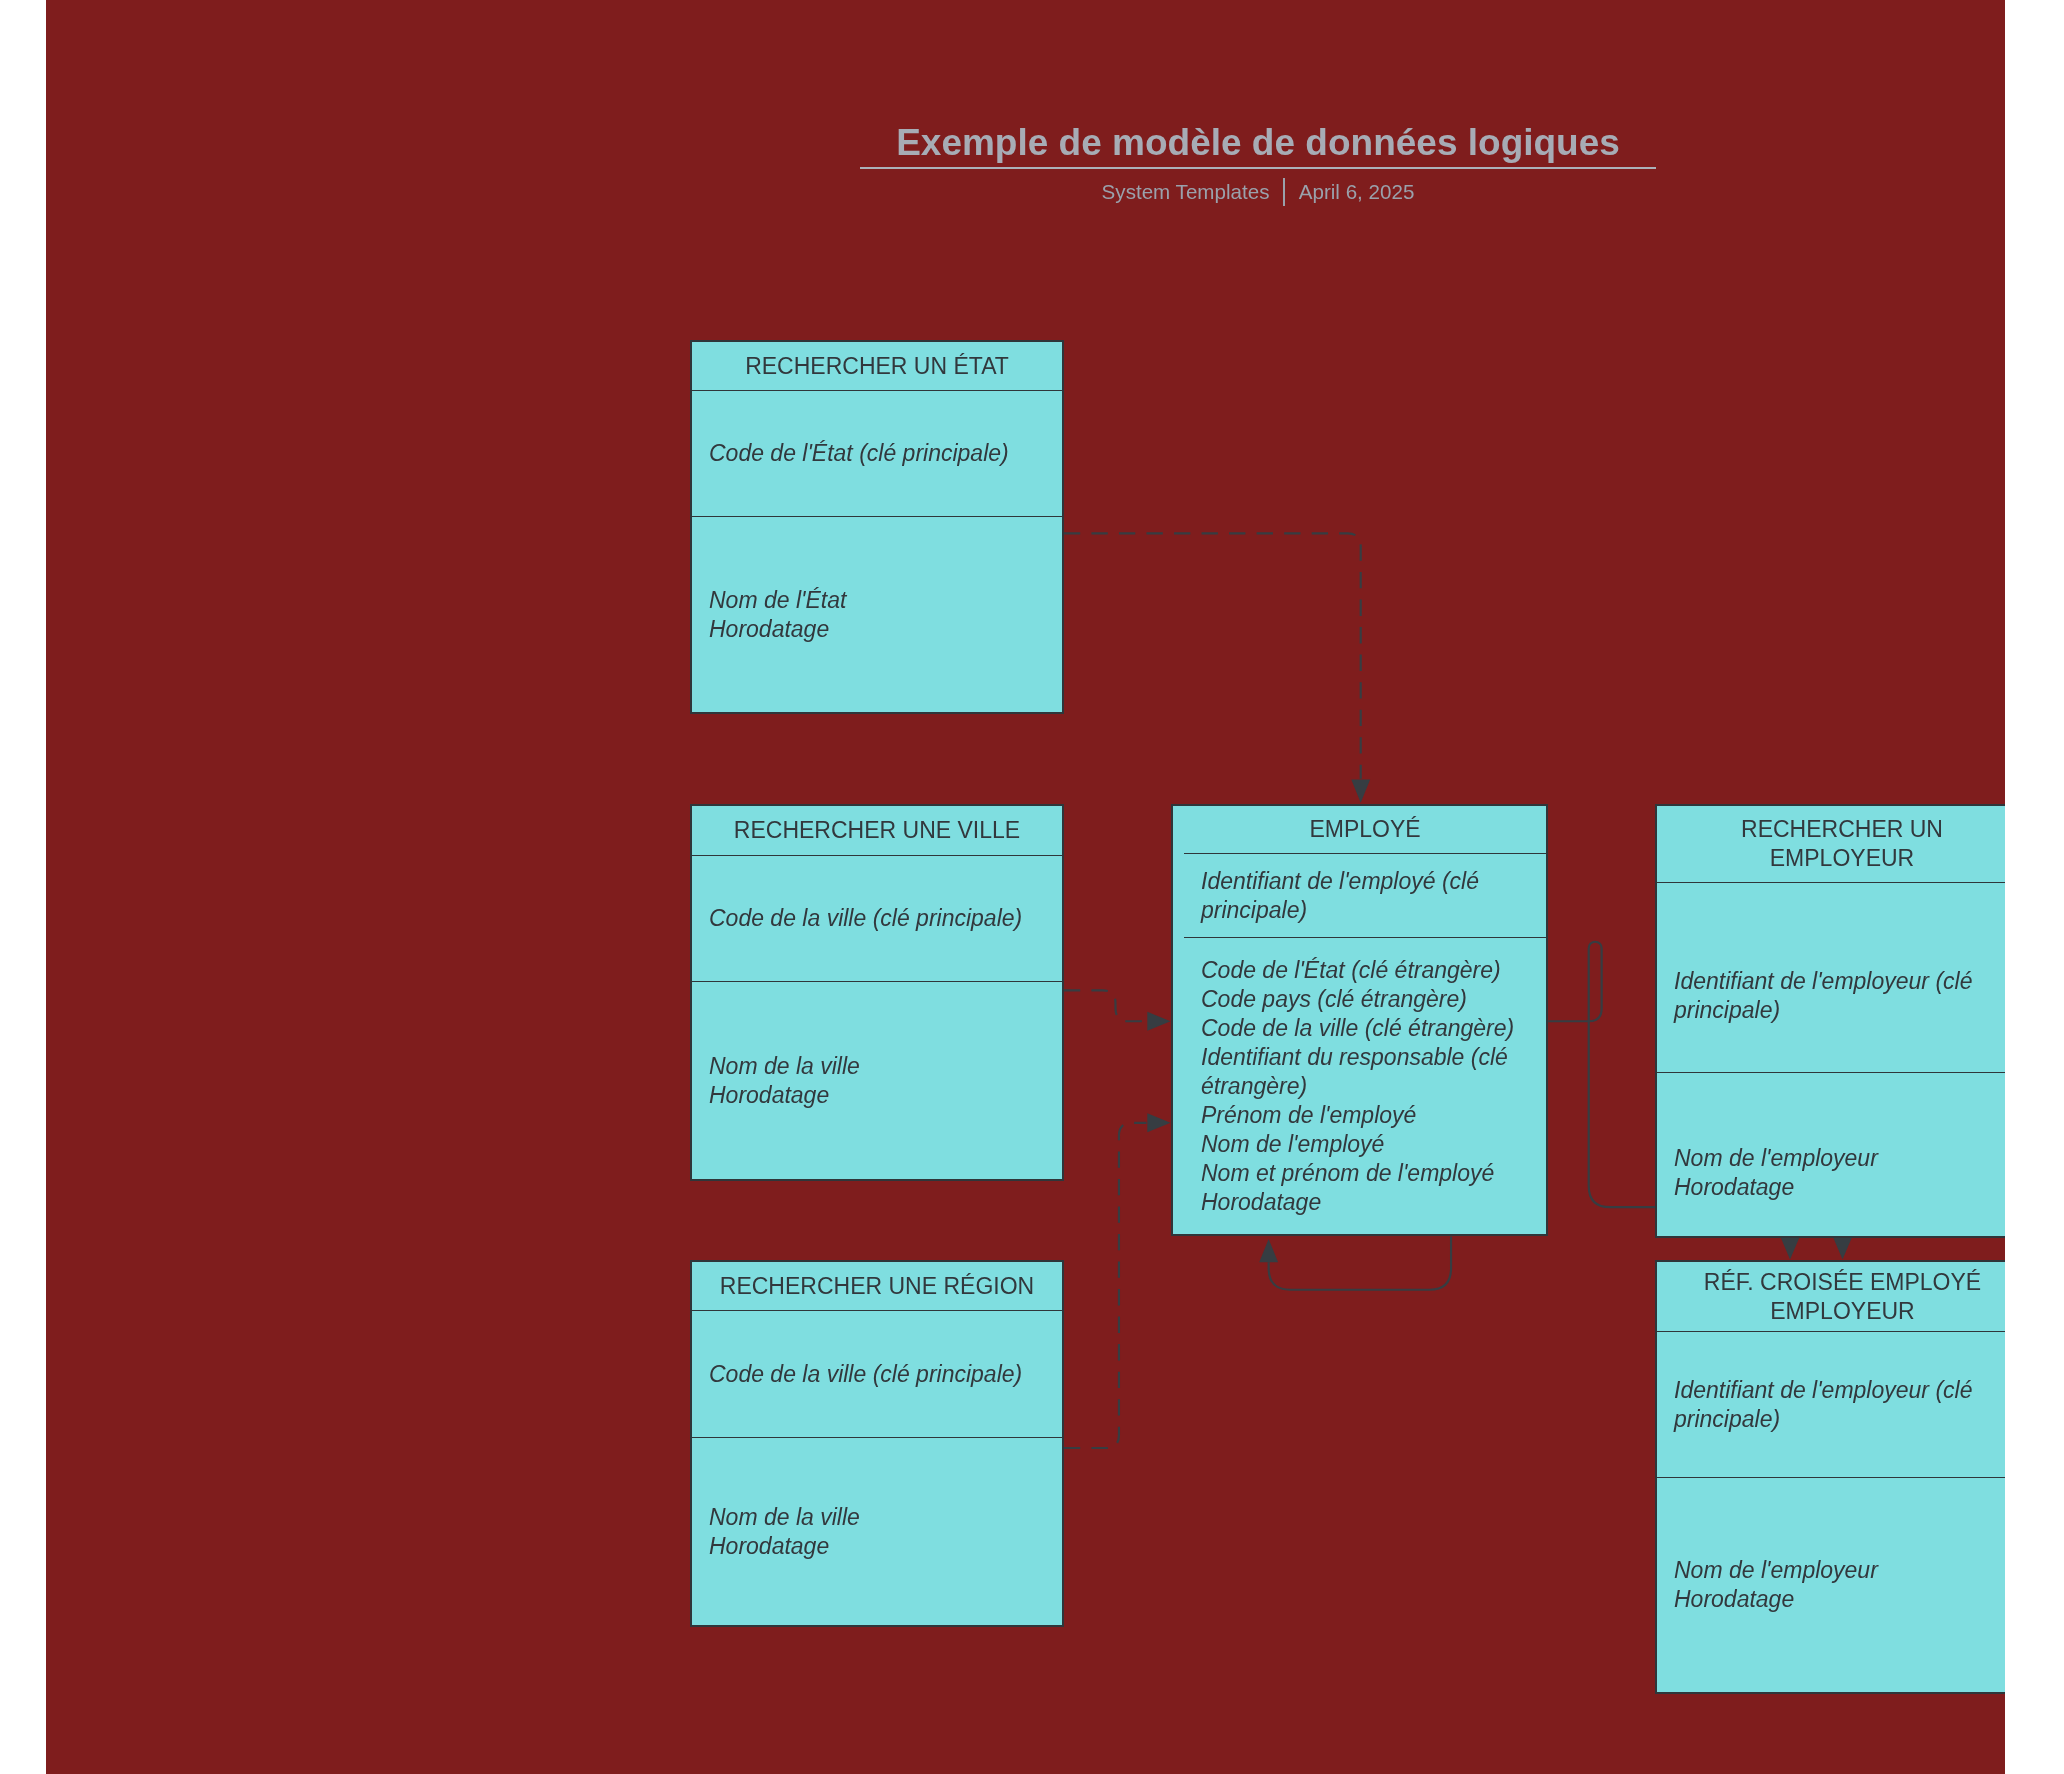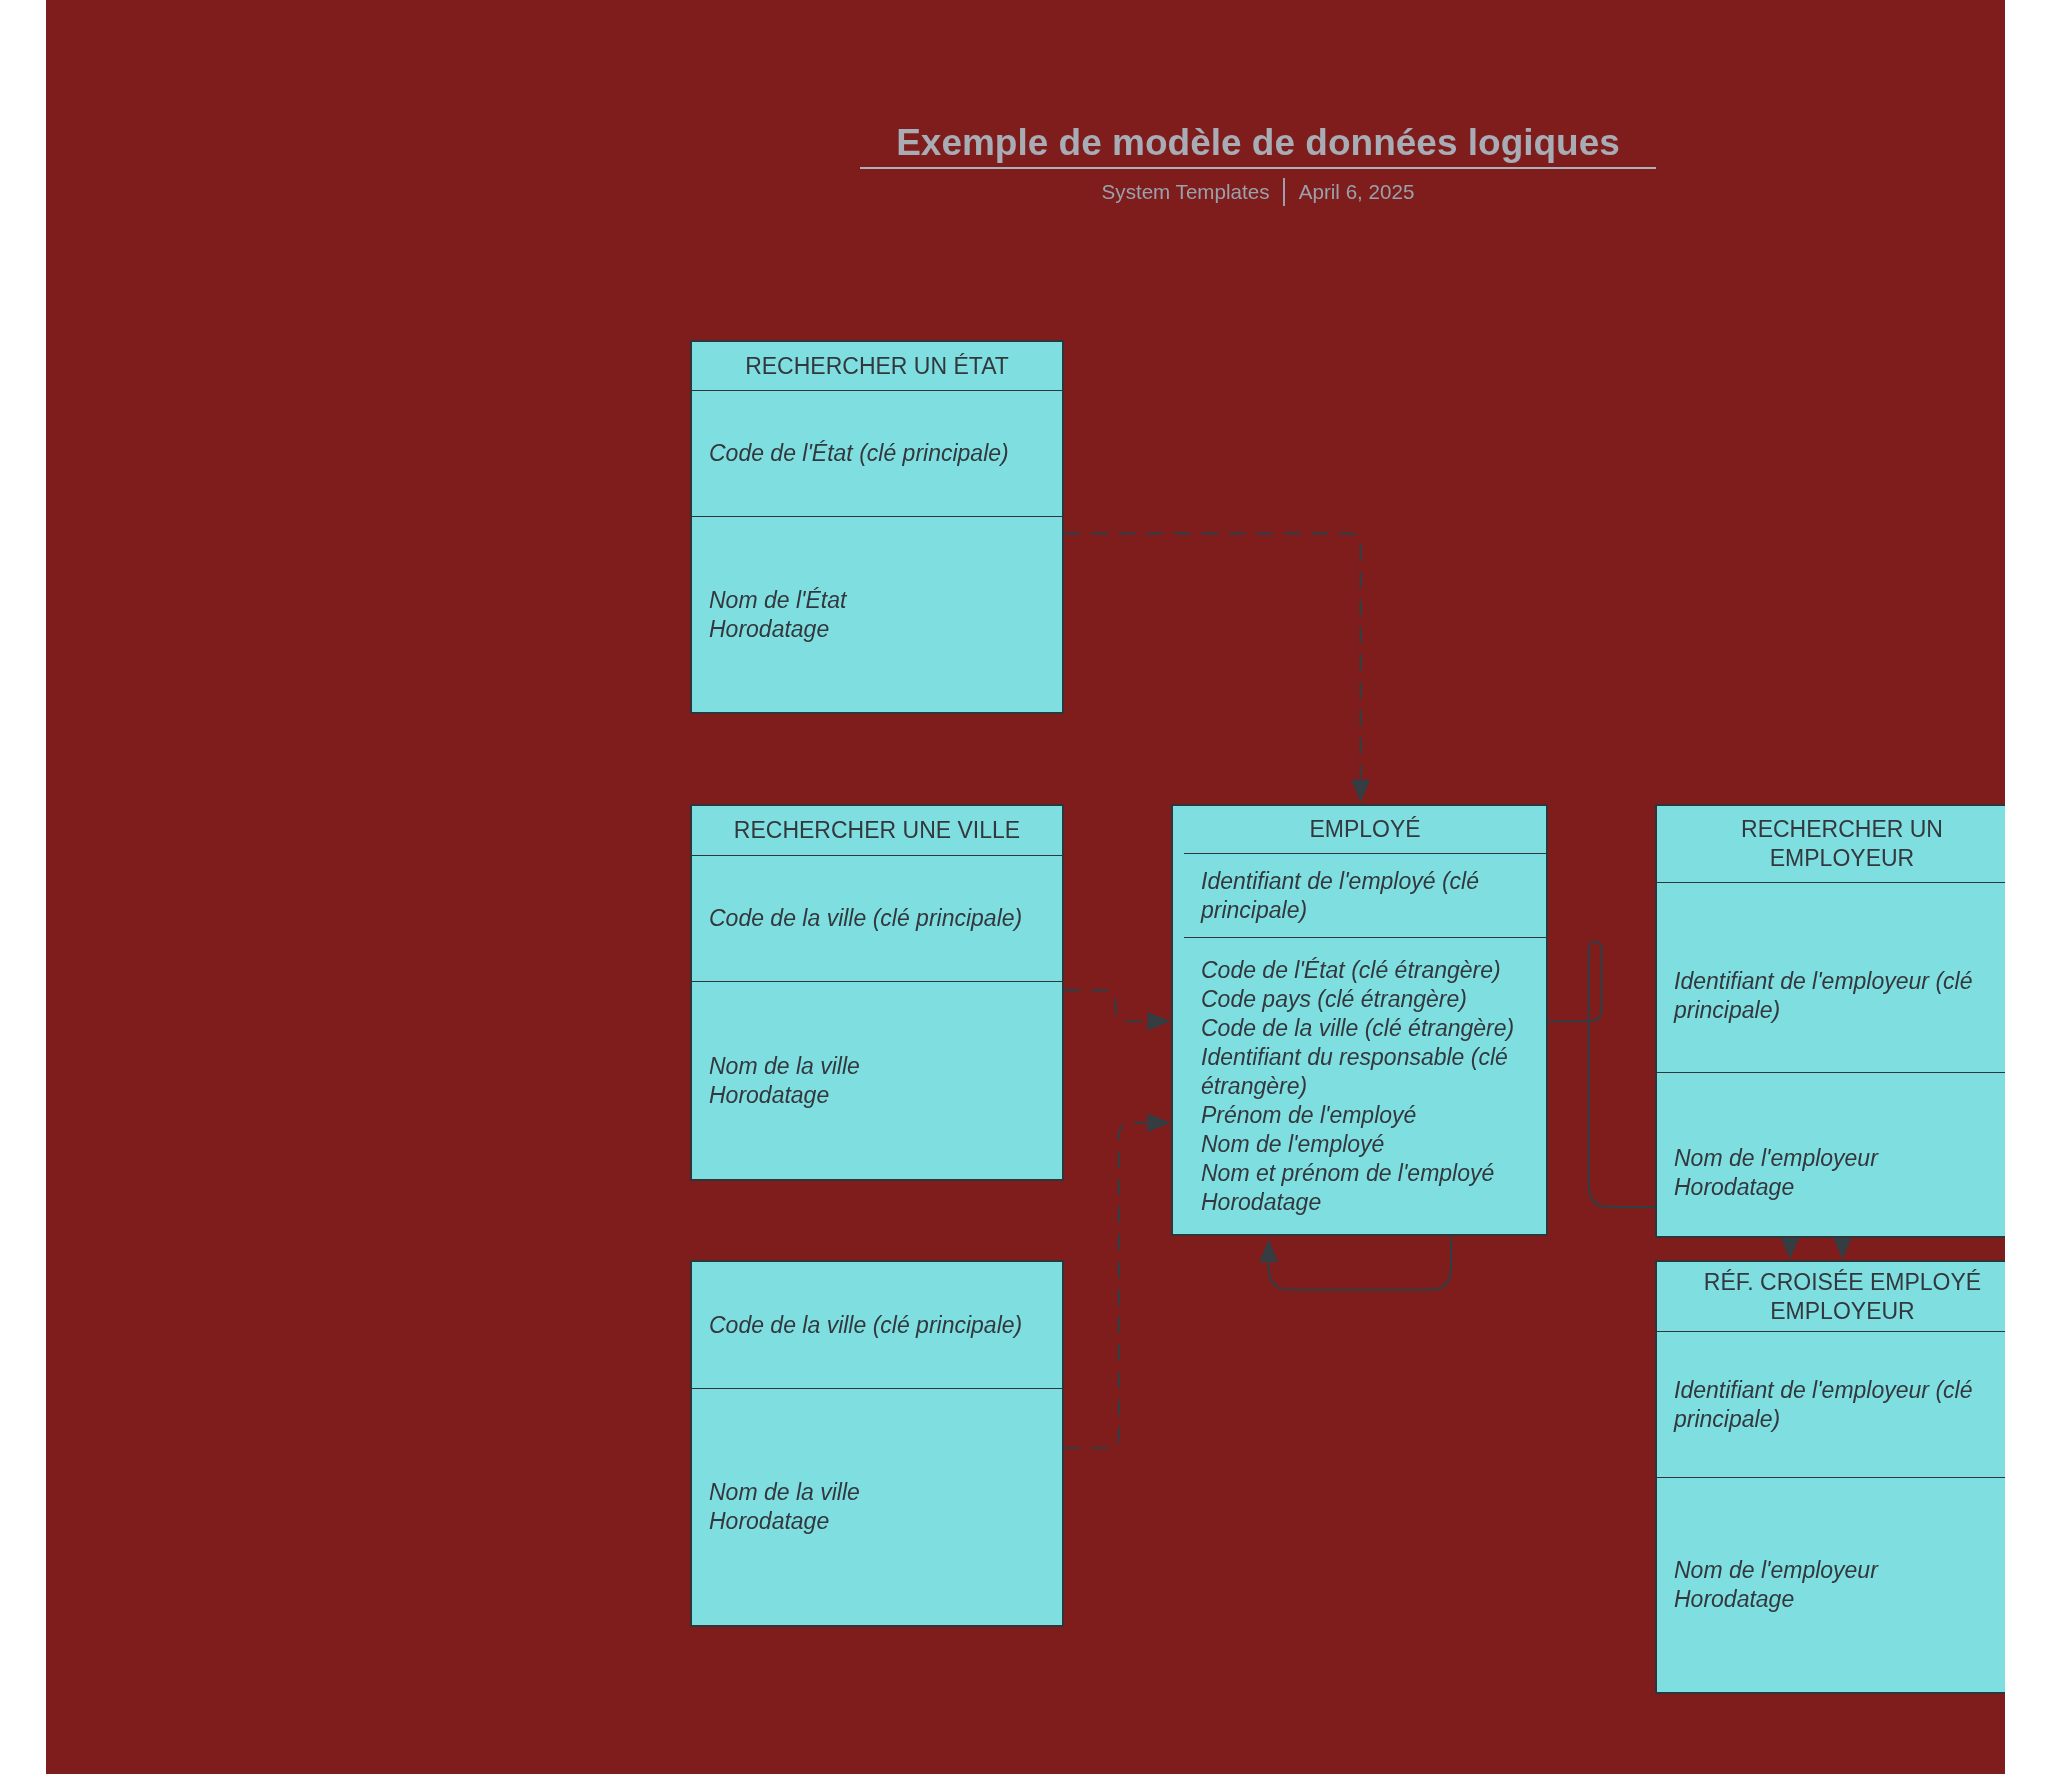--- a/index.html
+++ b/index.html
@@ -123,20 +123,21 @@
   </div>
 
   <div class="entity" id="ville">
     <div class="e-header">RECHERCHER UNE VILLE</div>
     <div class="e-cell key">Code de la ville (clé principale)</div>
     <div class="e-cell rest">Nom de la ville
 Horodatage</div>
   </div>
 
   <div class="entity" id="region">
+    <div class="e-header">RECHERCHER UNE RÉGION</div>
     <div class="e-cell key">Code de la ville (clé principale)</div>
     <div class="e-cell rest">Nom de la ville
 Horodatage</div>
   </div>
 
   <div class="entity" id="employe">
     <div class="e-header">EMPLOYÉ</div>
     <div class="e-cell key">Identifiant de l'employé (clé principale)</div>
     <div class="e-cell rest">Code de l'État (clé étrangère)
 Code pays (clé étrangère)

